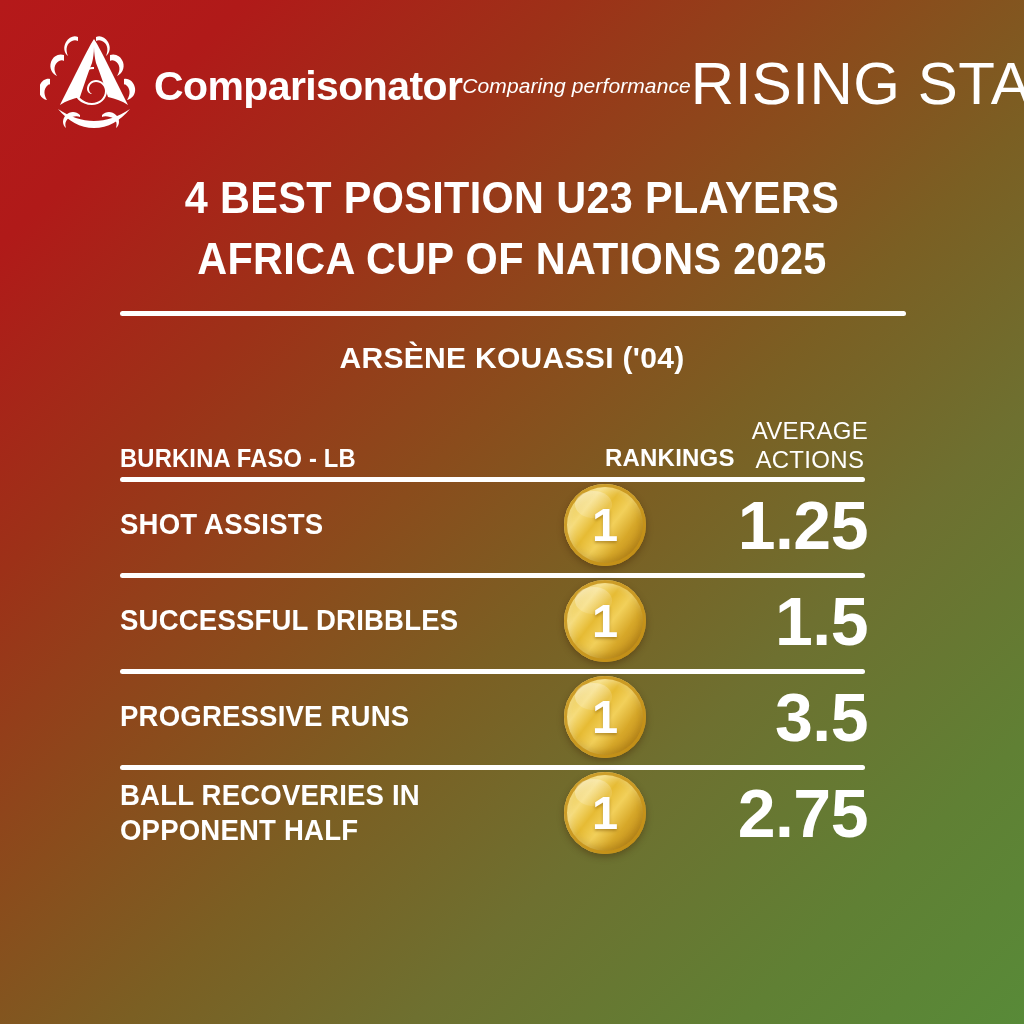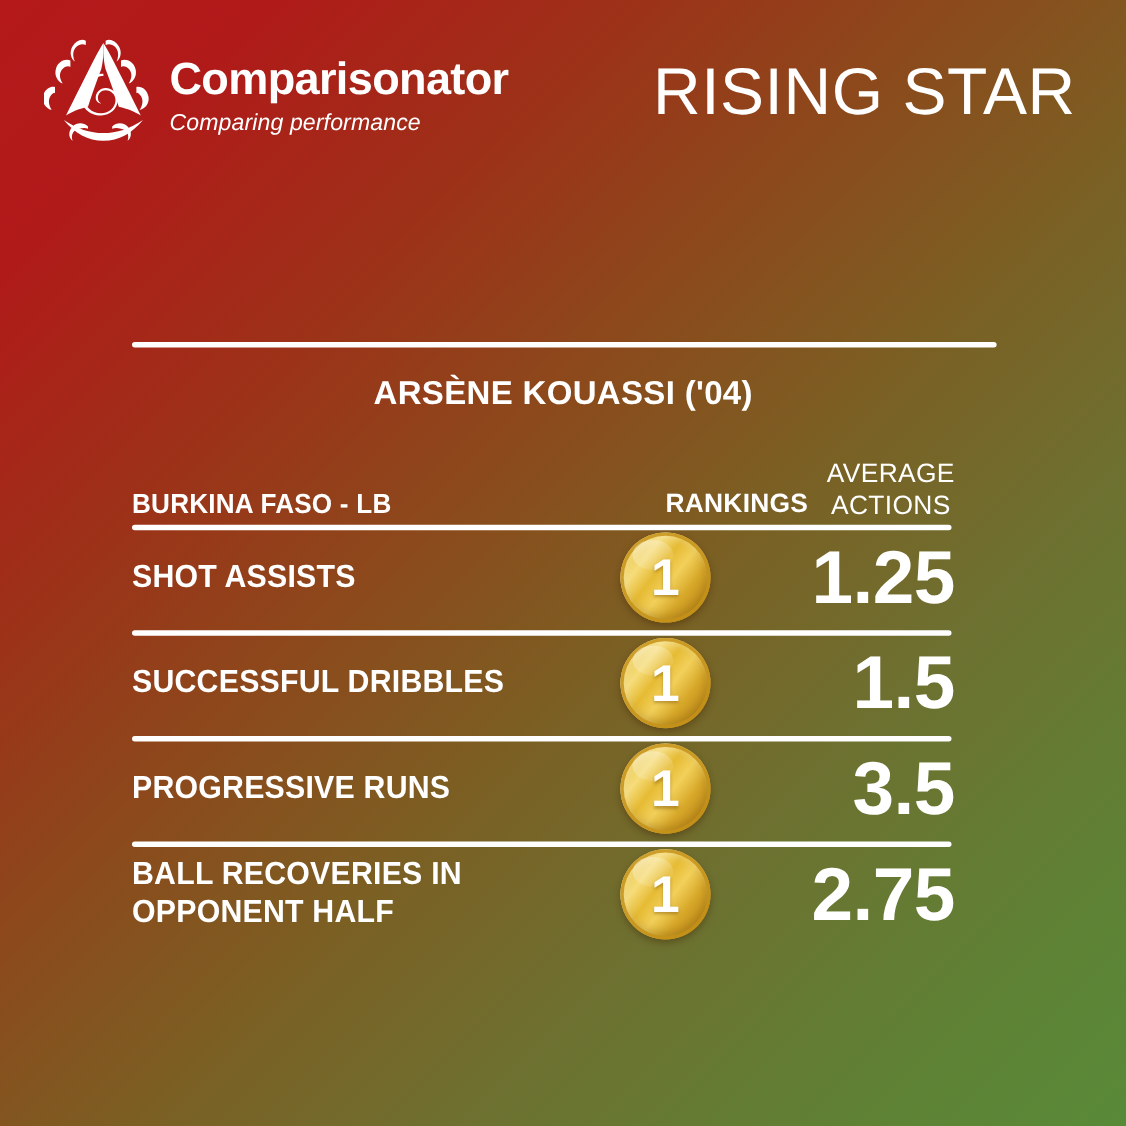--- a/index.html
+++ b/index.html
@@ -43,21 +43,20 @@
   }
   .logo-mark {
     width: 108px;
     height: 104px;
     flex: none;
     display: block;
   }
   .brand {
     margin-left: 6px;
     display: flex;
-    flex-direction: column;
     justify-content: center;
     margin-top: 2px;
   }
   .brand-name {
     color: #ffffff;
     font-size: 41px;
     font-weight: bold;
     letter-spacing: -0.6px;
     line-height: 1.0;
     white-space: nowrap;
@@ -300,20 +299,24 @@
         </g>
       </svg>
     </span>
     <div class="brand">
       <div class="brand-name">Comparisonator</div>
       <div class="brand-tag">Comparing performance</div>
     </div>
     <div class="rising-star">RISING STAR</div>
   </div>
 
+  <div class="title-block">
+    <div class="title-line">4 BEST POSITION U23 PLAYERS</div>
+    <div class="title-line">AFRICA CUP OF NATIONS 2025</div>
+  </div>
 
   <div class="rule rule-top"></div>
 
   <div class="player-name">ARSÈNE KOUASSI ('04)</div>
 
   <div class="table">
 
     <div class="col-head">
       <div class="ch-team">BURKINA FASO - LB</div>
       <div class="ch-rankings"><span>RANKINGS</span></div>

